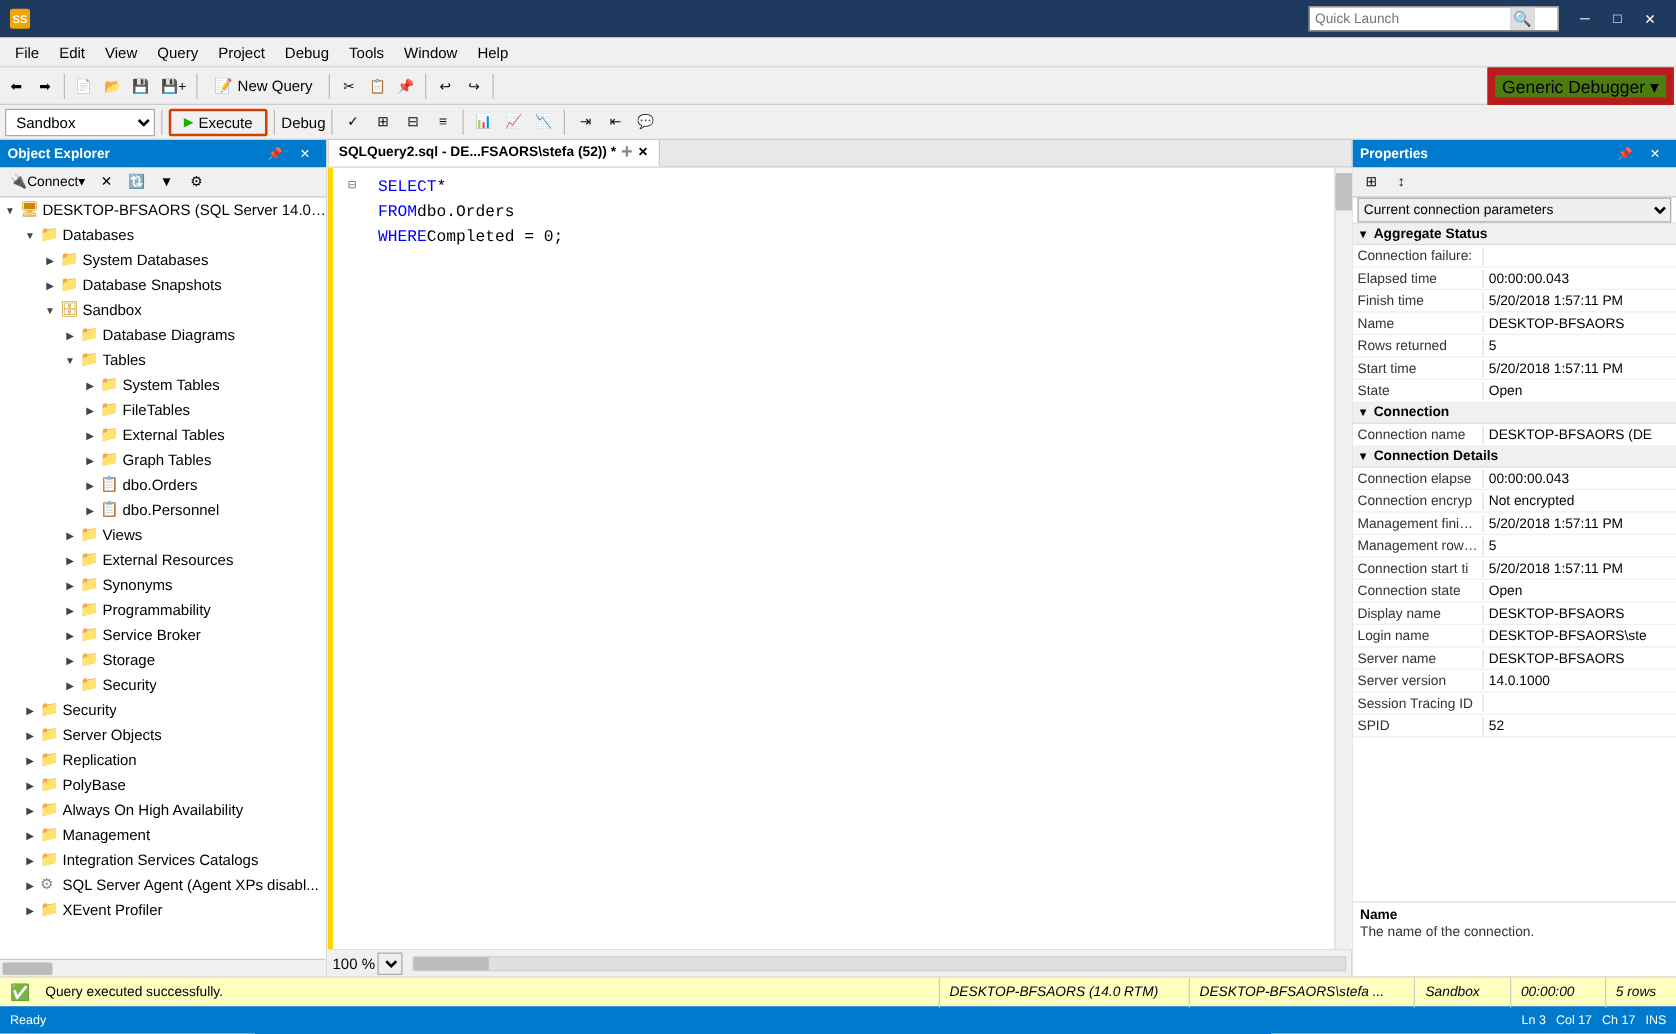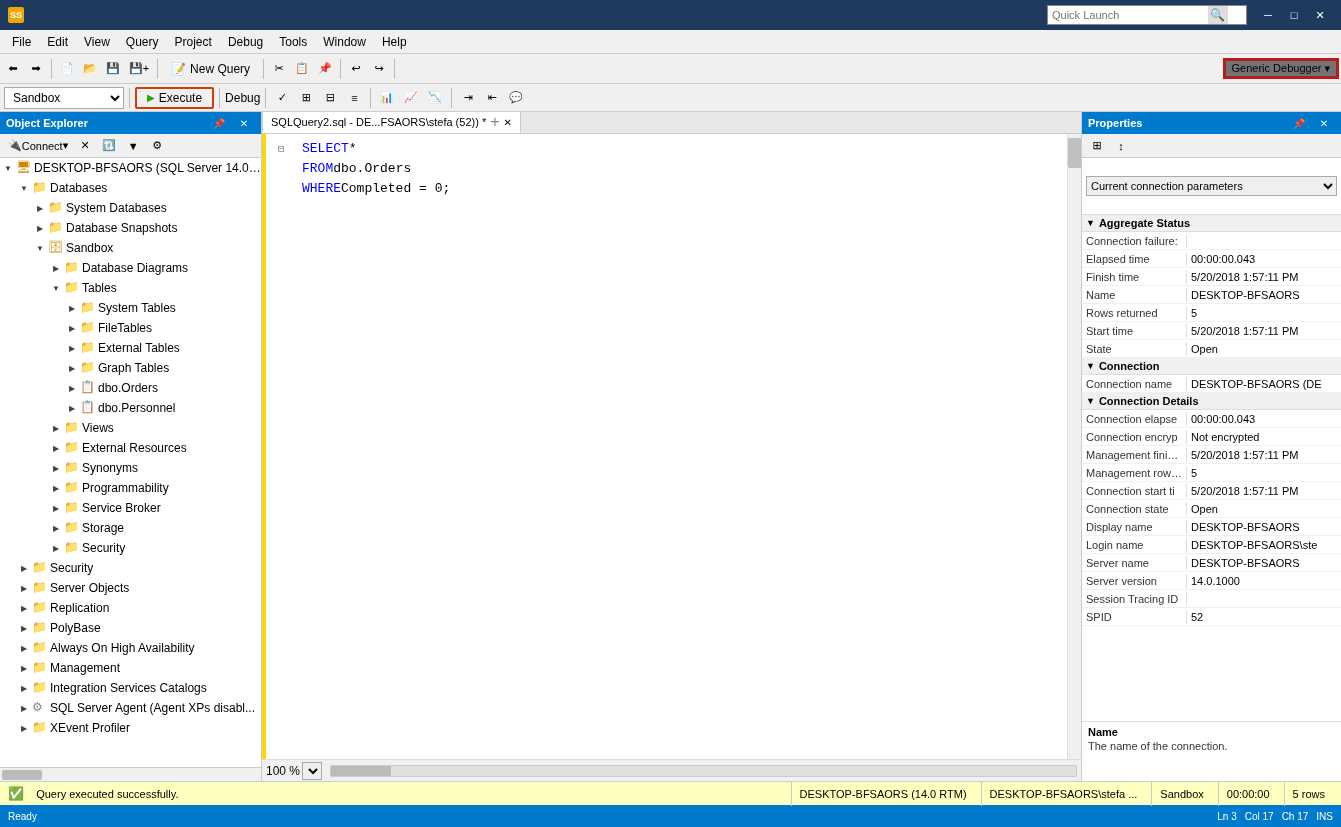--- a/index.html
+++ b/index.html
@@ -41,21 +41,21 @@
     #oe-header { background: #007acc; color: white; height: 22px; display: flex; align-items: center; justify-content: space-between; padding: 0 6px; font-size: 11px; font-weight: bold; }
     #oe-toolbar { background: #f0f0f0; height: 24px; display: flex; align-items: center; padding: 0 4px; border-bottom: 1px solid #ccc; gap: 2px; }
     #oe-tree { flex: 1; overflow-y: auto; overflow-x: hidden; font-size: 12px; }
     .tree-item { display: flex; align-items: center; height: 20px; cursor: pointer; white-space: nowrap; }
     .tree-expander { display: inline-flex; align-items: center; justify-content: center; width: 16px; height: 16px; flex-shrink: 0; font-size: 8px; color: #444; }
     .tree-icon { width: 16px; height: 16px; flex-shrink: 0; margin-right: 2px; }
     .tree-label { font-size: 12px; overflow: hidden; text-overflow: ellipsis; }
     
     
     #query-area { flex: 1; display: flex; flex-direction: column; background: white; overflow: hidden; }
-    #query-tabs { background: #e8e8e8; height: 22px; display: flex; align-items: flex-end; border-bottom: 1px solid #ccc; }
+    #query-tabs { background: #e8e8e8; height: 22px; display: flex; align-items: flex-end; border-bottom: 1px solid #ccc; font-weight: bold; }
     .query-tab { height: 22px; display: flex; align-items: center; padding: 0 8px; background: #ddd; border: 1px solid #ccc; border-bottom: none; font-size: 11px; cursor: pointer; gap: 4px; }
     .query-tab.active { background: white; border-bottom: 1px solid white; }
     .query-tab .close { font-size: 10px; cursor: pointer; }
     #query-editor { flex: 1; background: white; overflow: auto; font-family: 'Consolas', 'Courier New', monospace; font-size: 13px; padding: 4px; position: relative; }
     .editor-line { display: flex; align-items: center; height: 20px; }
     .sql-keyword { color: #0000ff; font-weight: normal; }
     .sql-text { color: #000; }
     
     
     #properties { width: 260px; background: white; border-left: 1px solid #ccc; display: flex; flex-direction: column; overflow: hidden; }
@@ -65,21 +65,21 @@
     .prop-section-header { display: flex; align-items: center; padding: 2px 4px; background: #f0f0f0; font-weight: bold; font-size: 11px; cursor: pointer; border-bottom: 1px solid #ddd; }
     .prop-section-header .expand-icon { margin-right: 4px; font-size: 9px; }
     .prop-row { display: flex; align-items: center; border-bottom: 1px solid #f0f0f0; min-height: 18px; }
     .prop-name { width: 105px; padding: 1px 4px; color: #333; flex-shrink: 0; font-size: 11px; border-right: 1px solid #ddd; overflow: hidden; text-overflow: ellipsis; white-space: nowrap; }
     .prop-val { padding: 1px 4px; color: #000; font-size: 11px; overflow: hidden; text-overflow: ellipsis; white-space: nowrap; }
     #prop-footer { height: 60px; border-top: 1px solid #ddd; padding: 4px 6px; }
     #prop-footer .foot-title { font-weight: bold; font-size: 11px; margin-bottom: 2px; }
     #prop-footer .foot-desc { font-size: 11px; color: #333; }
     #query-status { background: #ffffc0; height: 24px; display: flex; align-items: center; padding: 0 8px; font-size: 11px; border-top: 1px solid #ccc; gap: 8px; }
     .status-success { color: #007000; font-size: 13px; margin-right: 4px; }
-    .status-right { margin-left: auto; display: flex; gap: 6px; }
+    .status-right { margin-left: auto; display: flex; gap: 16px; font-style: italic; }
     .status-cell { padding: 0 8px; border-left: 1px solid #ccc; height: 24px; display: flex; align-items: center; }
     
     
     #bottom-status { background: #007acc; color: white; height: 22px; display: flex; align-items: center; padding: 0 8px; font-size: 10px; }
     .bottom-right { margin-left: auto; display: flex; gap: 8px; }
     
     
     #oe-tree::-webkit-scrollbar { width: 12px; }
     #oe-tree::-webkit-scrollbar-track { background: #f0f0f0; }
     #oe-tree::-webkit-scrollbar-thumb { background: #bbb; }
@@ -138,21 +138,21 @@
   </button>
   <div class="toolbar-sep"></div>
   <button class="toolbar-btn">✂</button>
   <button class="toolbar-btn">📋</button>
   <button class="toolbar-btn">📌</button>
   <div class="toolbar-sep"></div>
   <button class="toolbar-btn">↩</button>
   <button class="toolbar-btn">↪</button>
   <div class="toolbar-sep"></div>
   <div style="flex:1;"></div>
-  <span style="font-size:11px;border:3px solid #b91c1c;padding:1px 6px;background:#737373;">Generic Debugger ▾</span>
+  <span style="font-size:14px;border:6px solid #b91c1c;padding:1px 6px;background:#4d7c0f;">Generic Debugger ▾</span>
 </div>
 
 <div class="execute-toolbar">
   <select class="dropdown-select db-dropdown">
     <option>Sandbox</option>
   </select>
   <div class="toolbar-sep"></div>
   <button class="execute-btn">
     <span class="play-icon">▶</span>
     <span>Execute</span>
@@ -427,21 +427,21 @@
       <div style="display:flex;gap:2px;">
         <button class="toolbar-btn" style="color:white;font-size:10px;">📌</button>
         <button class="toolbar-btn" style="color:white;font-size:10px;">✕</button>
       </div>
     </div>
     <div id="prop-toolbar">
       <button class="toolbar-btn">⊞</button>
       <button class="toolbar-btn">↕</button>
     </div>
 
-    <div style="padding:18px 4px;border-bottom:1px solid #ddd;">
+    <div style="padding:0 4px;border-bottom:1px solid #ddd;">
       <select style="width:100%;font-size:11px;height:20px;border:1px solid #aaa;">
         <option>Current connection parameters</option>
       </select>
     </div>
     <div id="prop-content">
 
       <div class="prop-section-header">
         <span class="expand-icon">▼</span>
         <span>Aggregate Status</span>
       </div>

